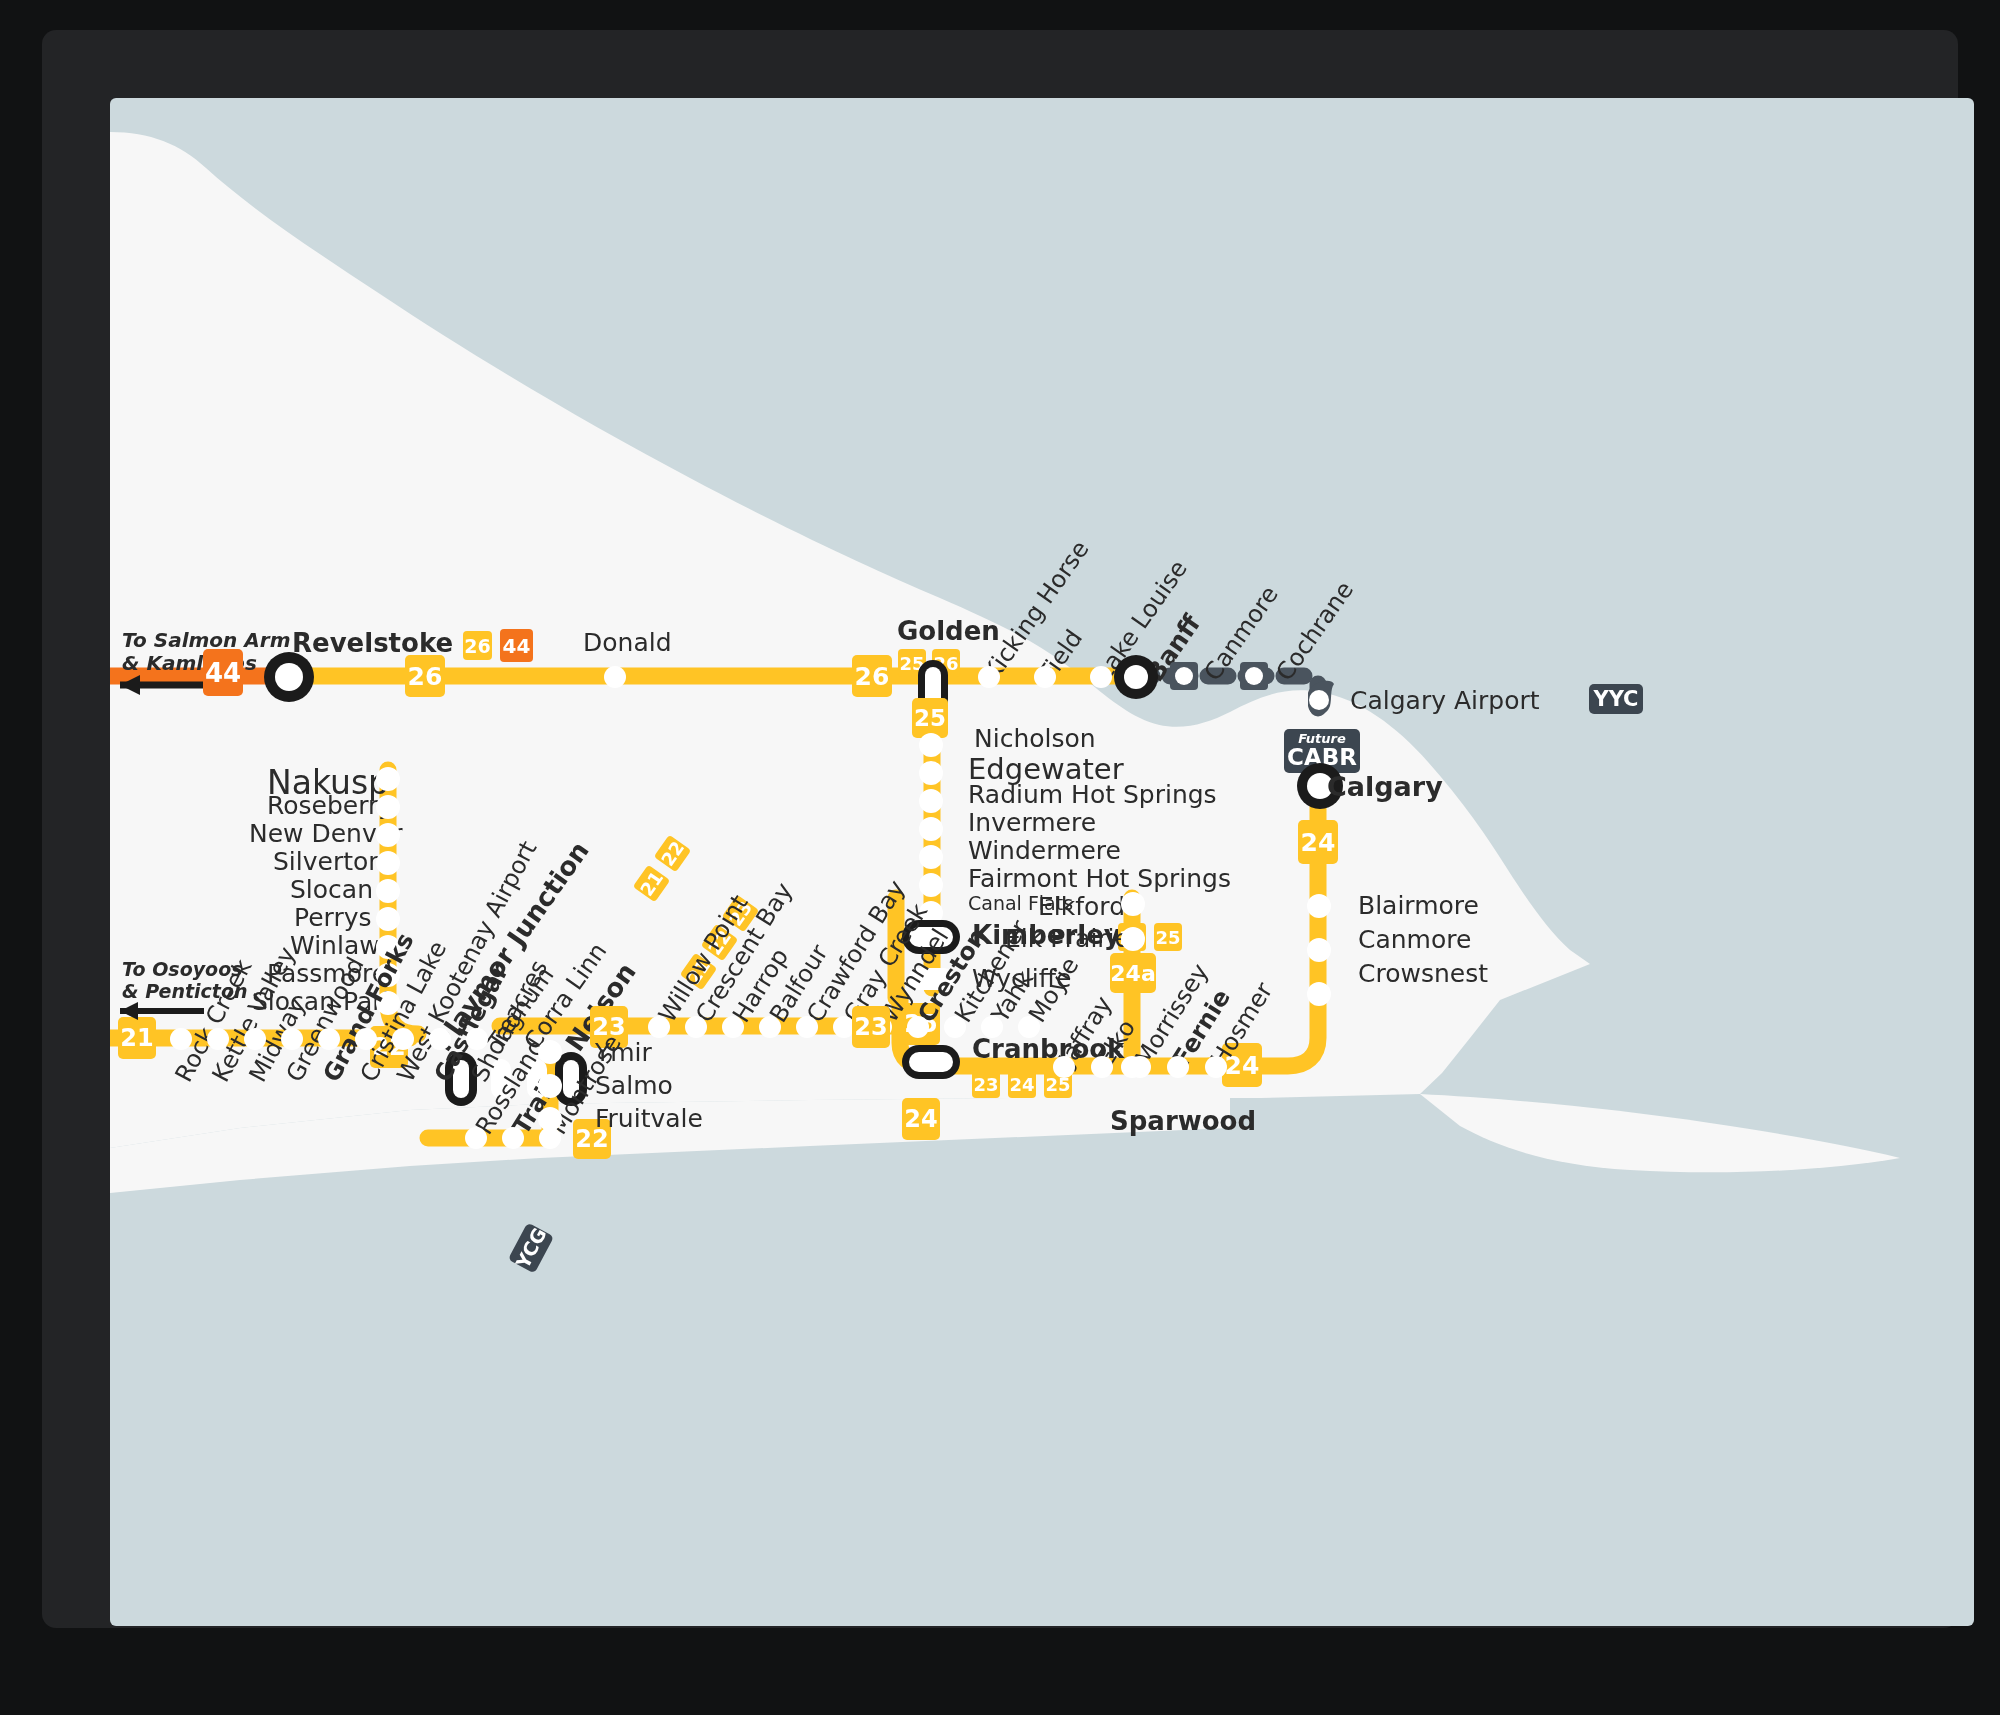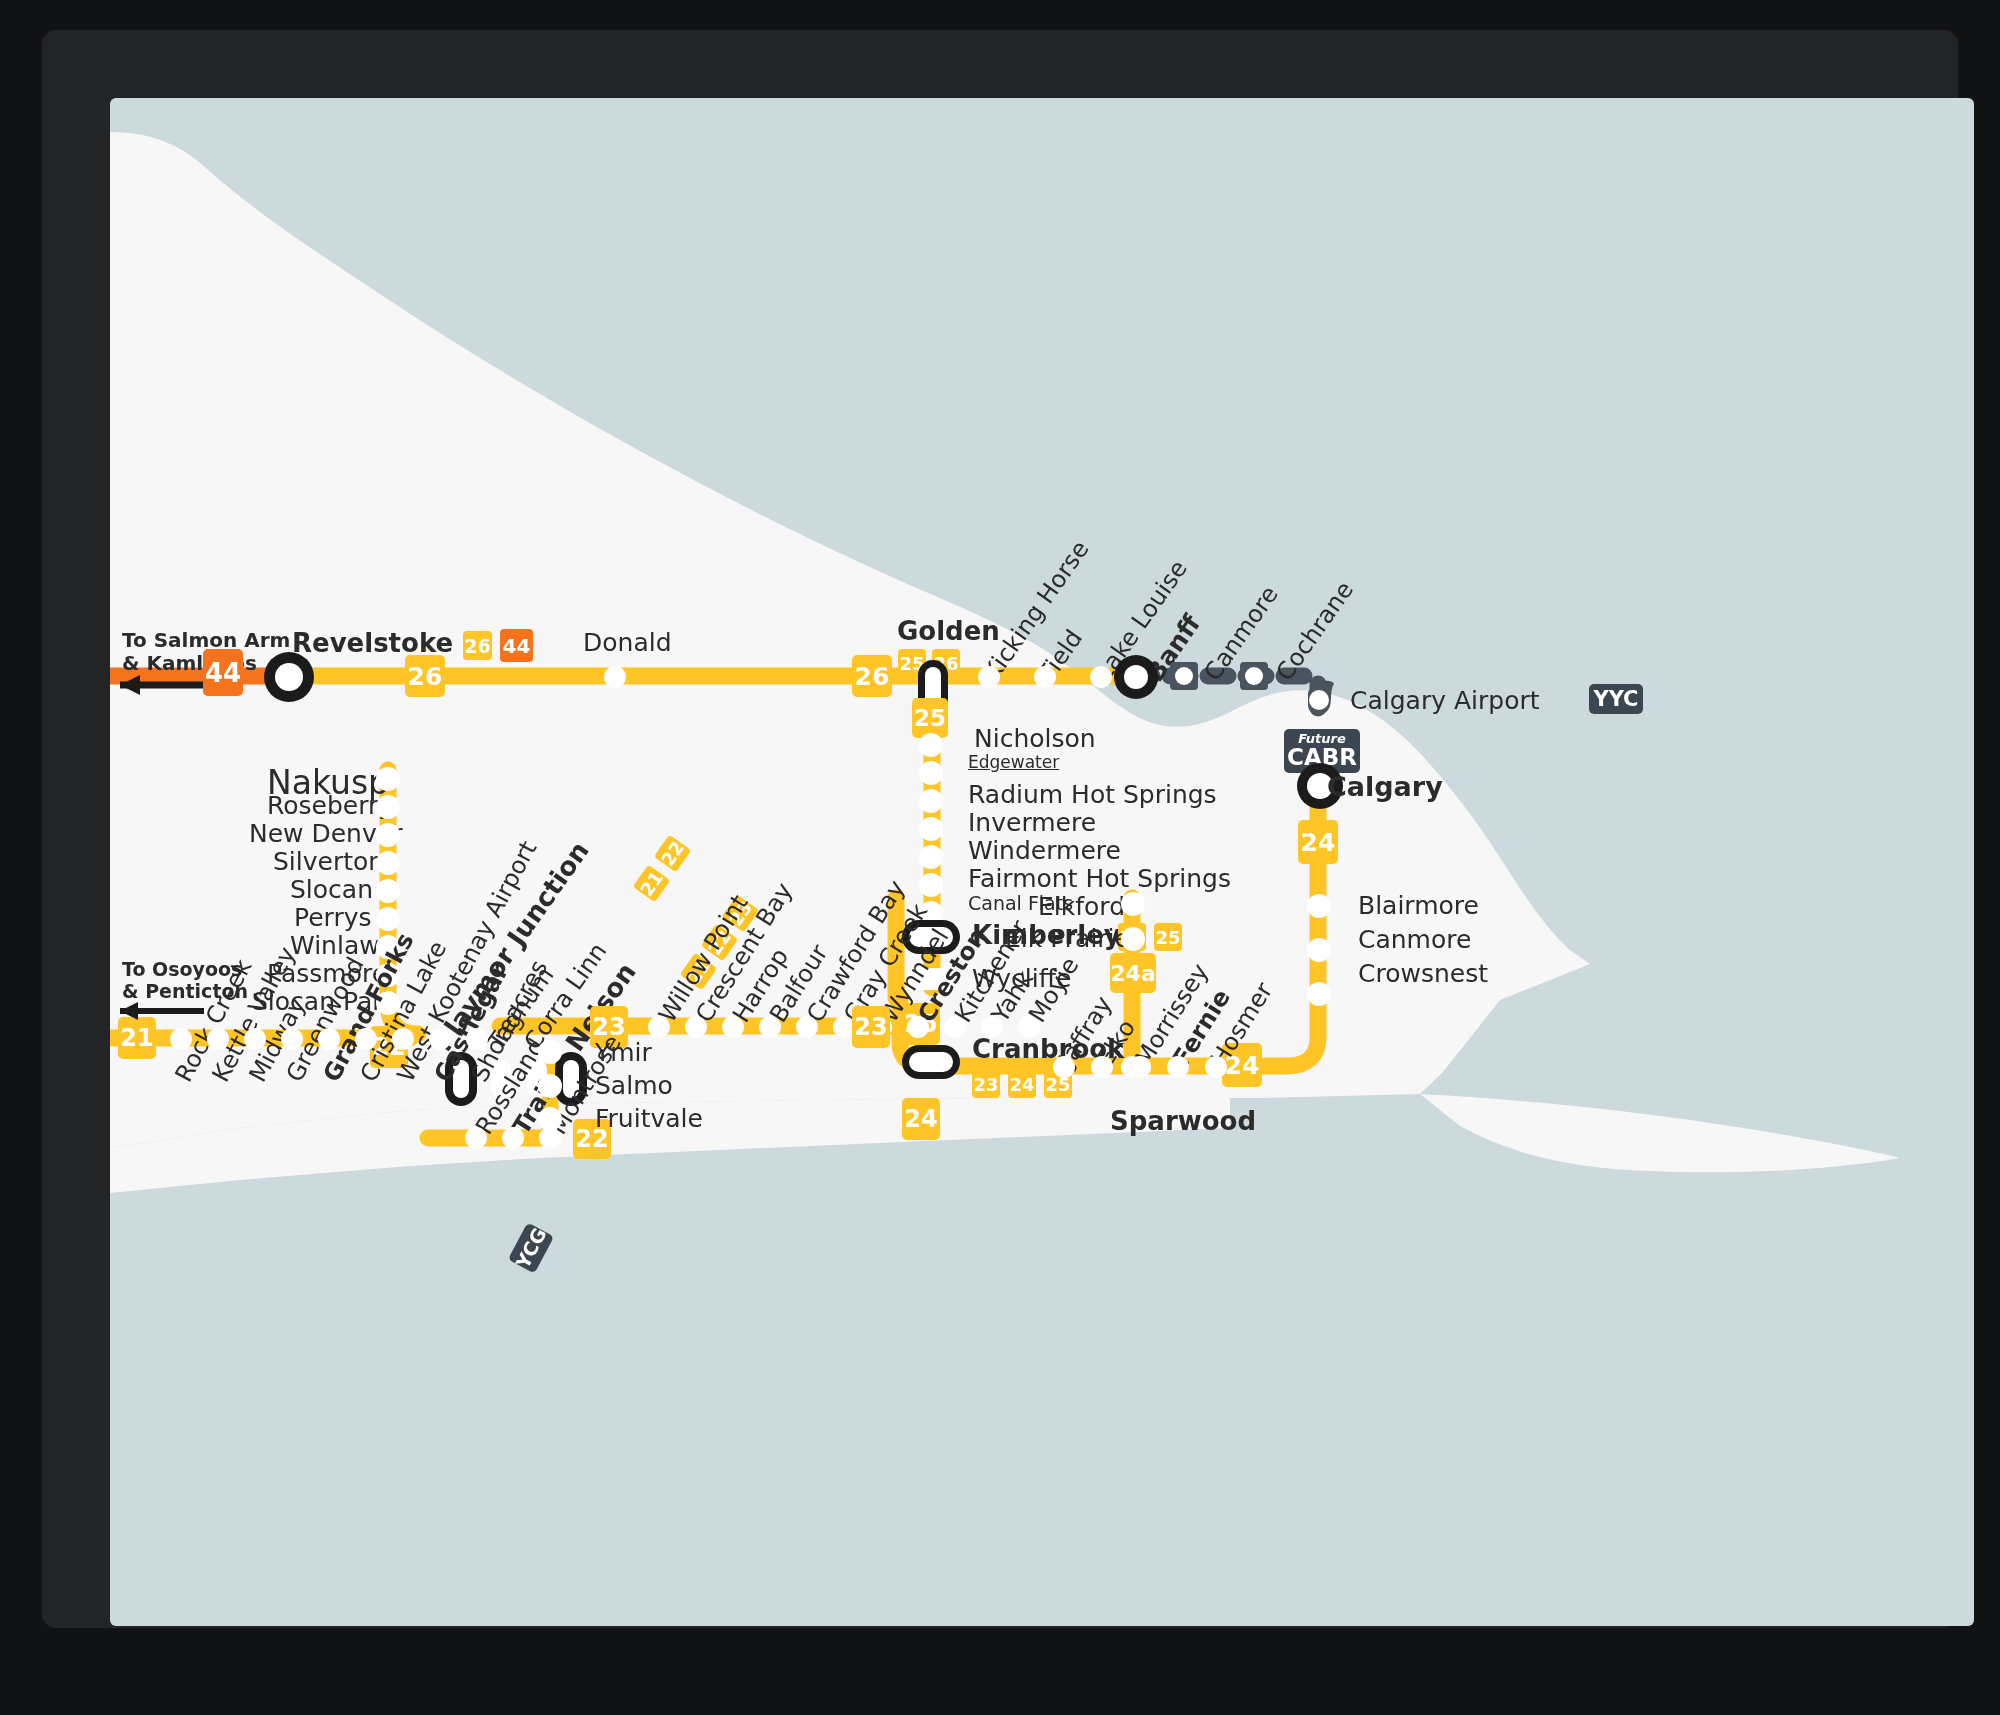--- a/index.html
+++ b/index.html
@@ -6,21 +6,21 @@
   body{width:2000px;height:1715px;overflow:hidden;font-family:"DejaVu Sans",sans-serif;}
   #frame{position:absolute;left:0;top:0;width:2000px;height:1715px;background:#111213;}
   #bezel{position:absolute;left:42px;top:30px;width:1916px;height:1598px;background:#232426;border-radius:14px;}
   #canvas{position:absolute;left:68px;top:68px;width:1864px;height:1528px;background:#ccd9dd;border-radius:6px;overflow:hidden;}
   svg{position:absolute;left:0;top:0;}
   .lbl{position:absolute;white-space:nowrap;color:#2b2b2b;font-family:"DejaVu Sans",sans-serif;}
   .maj{font-weight:bold;}
   .badge-sq{position:absolute;background:#FFC425;color:#fff;font-weight:bold;border-radius:4px;text-align:center;display:flex;align-items:center;justify-content:center;}
   .badge-44{background:#F4731C;}
   .darkbadge{position:absolute;background:#3c4650;color:#fff;font-weight:bold;border-radius:5px;display:flex;align-items:center;justify-content:center;}
-  .arrowtxt{font-weight:bold;}
+  .arrowtxt{font-style:italic;font-weight:bold;}
 </style>
 </head>
 <body>
 
 <div id="frame">
  <div id="bezel">
   <div id="canvas">
 
    <svg width="1864" height="1528" viewBox="0 0 1864 1528">
 
@@ -236,21 +236,21 @@
         </svg>
 
    <div class="badge-sq" style="left:1112px;top:945px;width:40px;height:44px;font-size:25px;border-radius:5px;">24</div>
 
    <div class="badge-sq" style="left:802px;top:600px;width:36px;height:40px;font-size:23px;border-radius:5px;">25</div>
 
    <div class="lbl" style="left:858px;top:626px;font-size:25px;margin-left:6px;">Nicholson</div>
    <svg style="left:808px;top:634px;" width="26" height="26">
           <circle cx="13" cy="13" r="12" fill="#fff"></circle>
         </svg>
-   <div class="lbl" style="left:858px;top:654px;font-size:17px;text-decoration:underline;">Edgewater</div>
+   <div class="lbl" style="left:858px;top:654px;font-size:29px;">Edgewater</div>
    <svg style="left:808px;top:662px;" width="26" height="26">
           <circle cx="13" cy="13" r="12" fill="#fff"></circle>
         </svg>
    <div class="lbl" style="left:858px;top:682px;font-size:25px;">Radium Hot Springs</div>
    <svg style="left:808px;top:690px;" width="26" height="26">
           <circle cx="13" cy="13" r="12" fill="#fff"></circle>
         </svg>
    <div class="lbl" style="left:858px;top:710px;font-size:25px;">Invermere</div>
    <svg style="left:808px;top:718px;" width="26" height="26">
           <circle cx="13" cy="13" r="12" fill="#fff"></circle>

